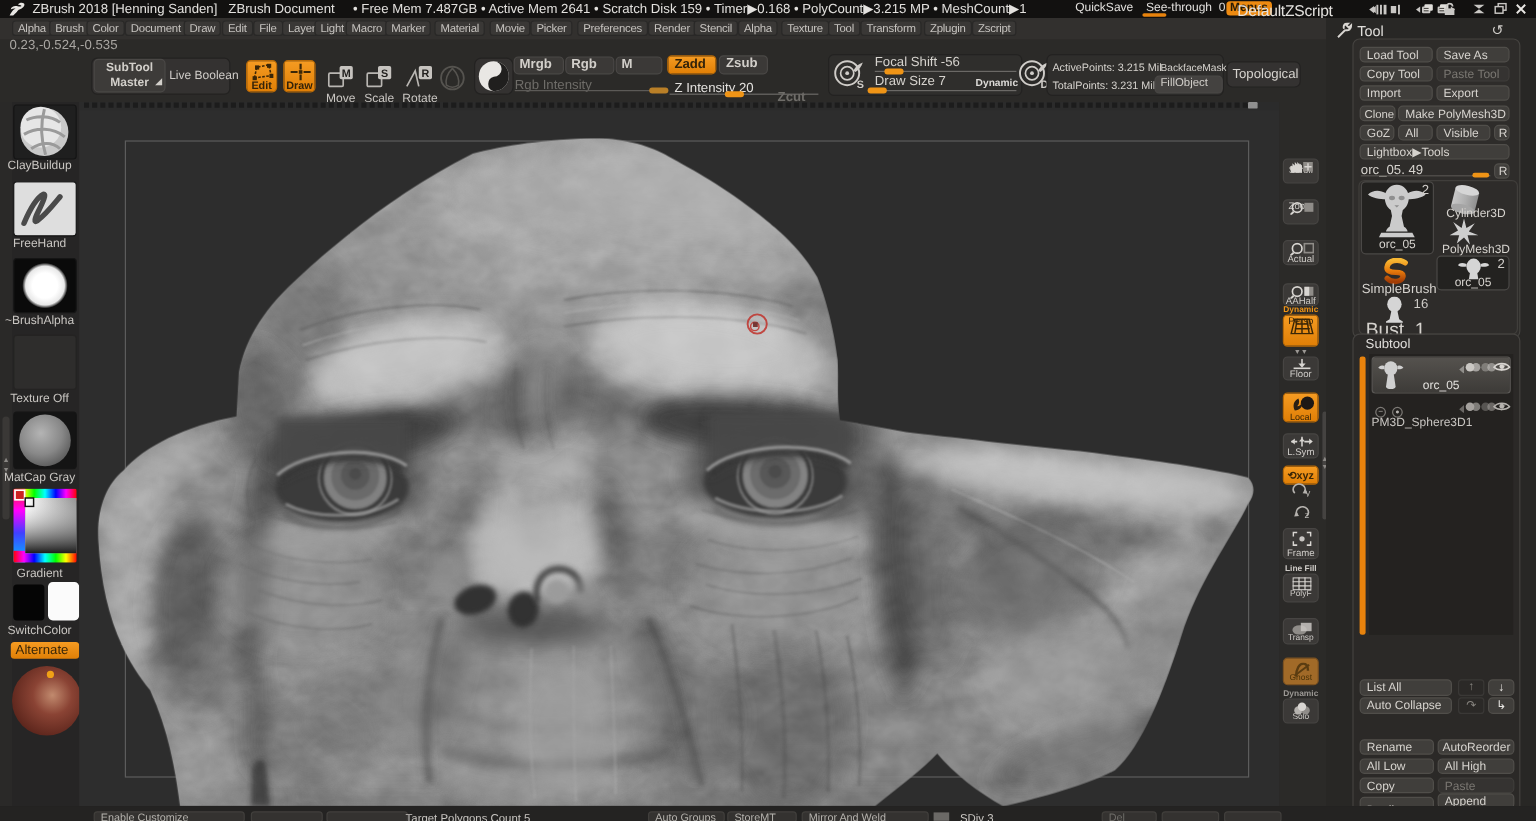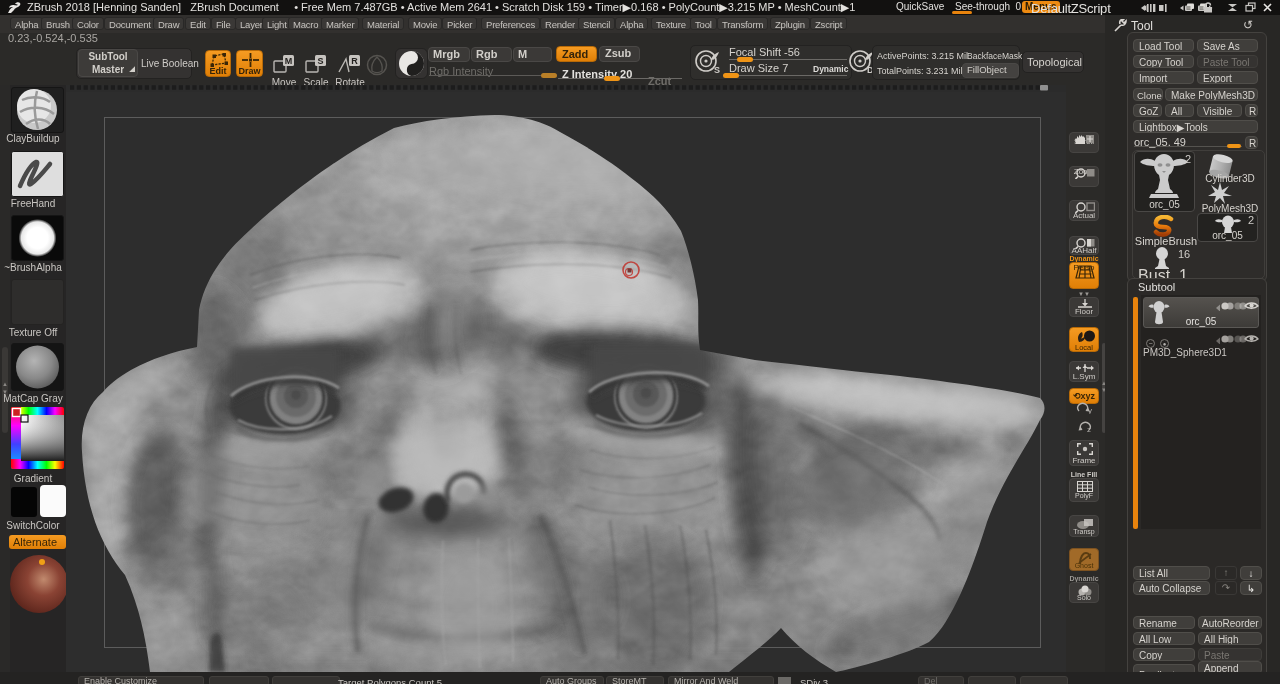--- a/index.html
+++ b/index.html
@@ -187,21 +187,21 @@
   <div class="btn" style="left:471px;top:14px;width:41px;height:15px;text-align:left;padding-left:4px;font-weight:bold">Rgb</div>
   <div class="btn" style="left:513px;top:14px;width:39px;height:15px;text-align:left;padding-left:4px;font-weight:bold">M</div>
   <div class="ob" style="left:556px;top:13px;width:41px;height:16px;line-height:15px;text-align:left;padding-left:5px;font-size:11px">Zadd</div>
   <div class="btn" style="left:599px;top:13px;width:41px;height:16px;text-align:left;padding-left:5px;font-weight:bold;font-size:11px">Zsub</div>
   <div class="btn noborder dim" style="left:642px;top:13px;width:40px;height:16px;text-align:left;padding-left:5px;font-weight:bold;font-size:11px">Zcut</div>
 
   <div class="abs dim" style="left:429px;top:32px;font-size:11px">Rgb Intensity</div>
   <div class="sldline" style="left:429px;top:42px;width:124px;background:#57555248"></div>
   <div class="sldline" style="left:429px;top:42px;width:124px;background:#5c5a57"></div>
   <div class="sldhandle" style="left:541px;top:40px;background:#b97f27"></div>
-  <div class="abs" style="left:562px;top:35px;font-size:11px;color:#e3e1de;font-weight:bold">Z Intensity 20</div>
+  <div class="abs" style="left:562px;top:35px;font-size:11px;color:#e3e1de;font-weight:normal">Z Intensity 20</div>
   <div class="sldline" style="left:558px;top:45px;width:124px"></div>
   <div class="sldhandle" style="left:604px;top:43px"></div>
 
   <div class="grp" style="left:690px;top:12px;width:162px;height:35px;background:#2f2e2c"></div>
   <svg class="abs" style="left:694px;top:15px" width="28" height="28" viewBox="0 0 28 28">
         <circle cx="12" cy="13" r="10" fill="none" stroke="#cfccc8" stroke-width="1.6"></circle>
         <circle cx="12" cy="13" r="5.5" fill="none" stroke="#cfccc8" stroke-width="1.4"></circle>
         <circle cx="12" cy="13" r="1.6" fill="#cfccc8"></circle>
         <path d="M17 11 C19 7 22 5 25 4 C24 7 22 10 19 12 Z" fill="#cfccc8"></path>
         <text x="20" y="25" font-size="9" font-weight="bold" fill="#cfccc8">S</text>

